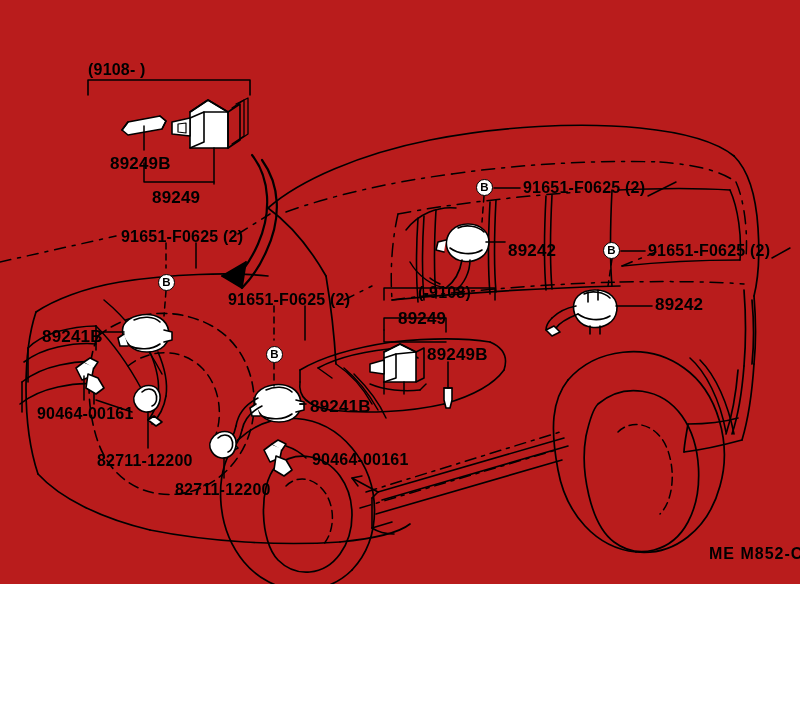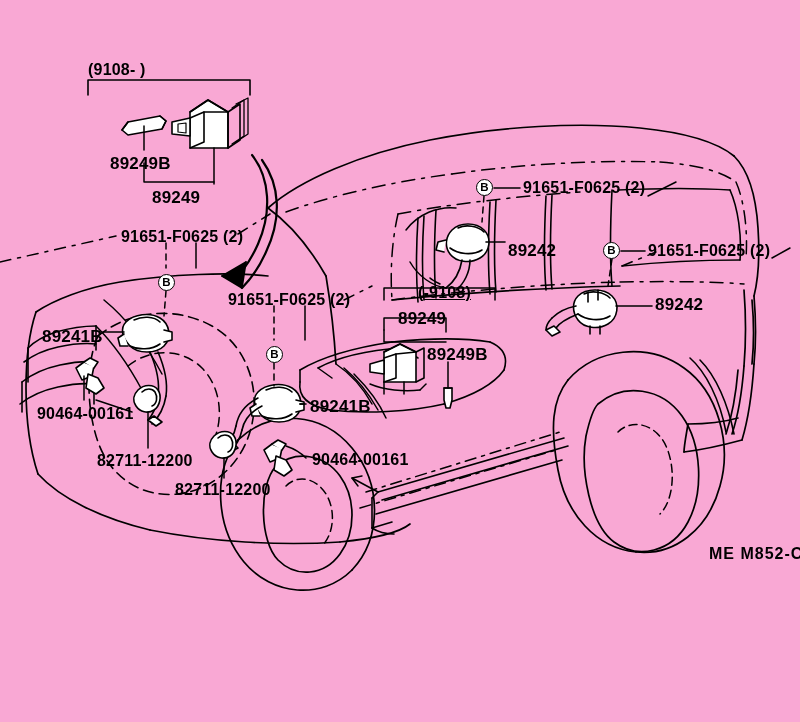--- a/index.html
+++ b/index.html
@@ -6,22 +6,22 @@
     margin: 0;
     padding: 0;
     background: #ffffff;
   }
   body {
     font-family: "Liberation Sans", sans-serif;
   }
   #diagram-root {
     position: relative;
     width: 800px;
-    height: 722px;
-    background: #f9a8d4;
+    height: 584px;
+    background: #b91c1c;
     overflow: hidden;
   }
   #diagram-svg {
     position: absolute;
     top: 0;
     left: 0;
     width: 800px;
     height: 722px;
   }
   .lbl {
@@ -437,21 +437,21 @@
   <div class="lbl lbl-18" style="left:110px; top:155px;">89249B</div>
   <div class="lbl lbl-18" style="left:152px; top:189px;">89249</div>
   <div class="lbl lbl-16" style="left:121px; top:229px;">91651-F0625 (2)</div>
   <div class="lbl lbl-16" style="left:228px; top:292px;">91651-F0625 (2)</div>
   <div class="lbl lbl-18" style="left:42px;  top:328px;">89241B</div>
   <div class="lbl lbl-16" style="left:37px;  top:406px;">90464-00161</div>
   <div class="lbl lbl-16" style="left:97px;  top:453px;">82711-12200</div>
   <div class="lbl lbl-16" style="left:175px; top:482px;">82711-12200</div>
   <div class="lbl lbl-18" style="left:310px; top:398px;">89241B</div>
   <div class="lbl lbl-16" style="left:312px; top:452px;">90464-00161</div>
-  <div class="lbl lbl-16" style="left:418px; top:285px;text-decoration:underline;">(-9108)</div>
+  <div class="lbl lbl-16" style="left:418px; top:285px;">(-9108)</div>
   <div class="lbl lbl-18" style="left:398px; top:310px;">89249</div>
   <div class="lbl lbl-18" style="left:427px; top:346px;">89249B</div>
   <div class="lbl lbl-16" style="left:523px; top:180px;">91651-F0625 (2)</div>
   <div class="lbl lbl-18" style="left:508px; top:242px;">89242</div>
   <div class="lbl lbl-16" style="left:648px; top:243px;">91651-F0625 (2)</div>
   <div class="lbl lbl-18" style="left:655px; top:296px;">89242</div>
 
   <div class="bcircle" style="left:158px; top:274px;">B</div>
   <div class="bcircle" style="left:266px; top:346px;">B</div>
   <div class="bcircle" style="left:476px; top:179px;">B</div>

